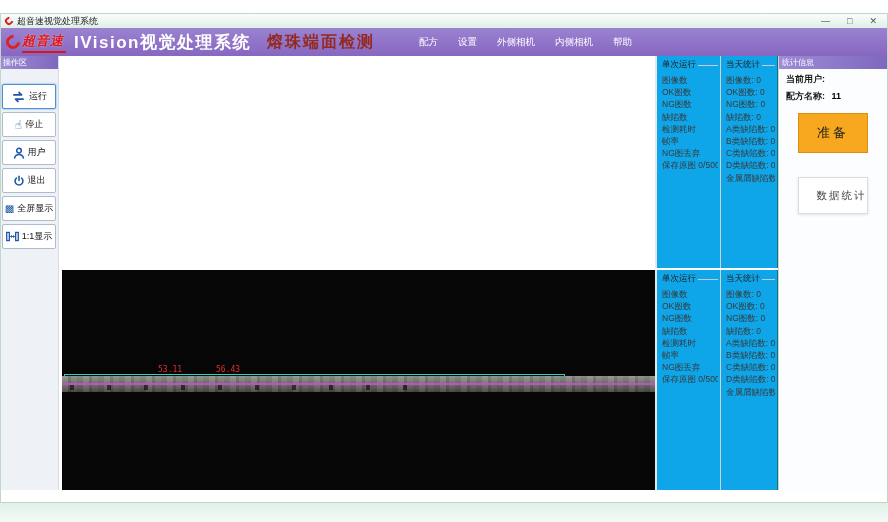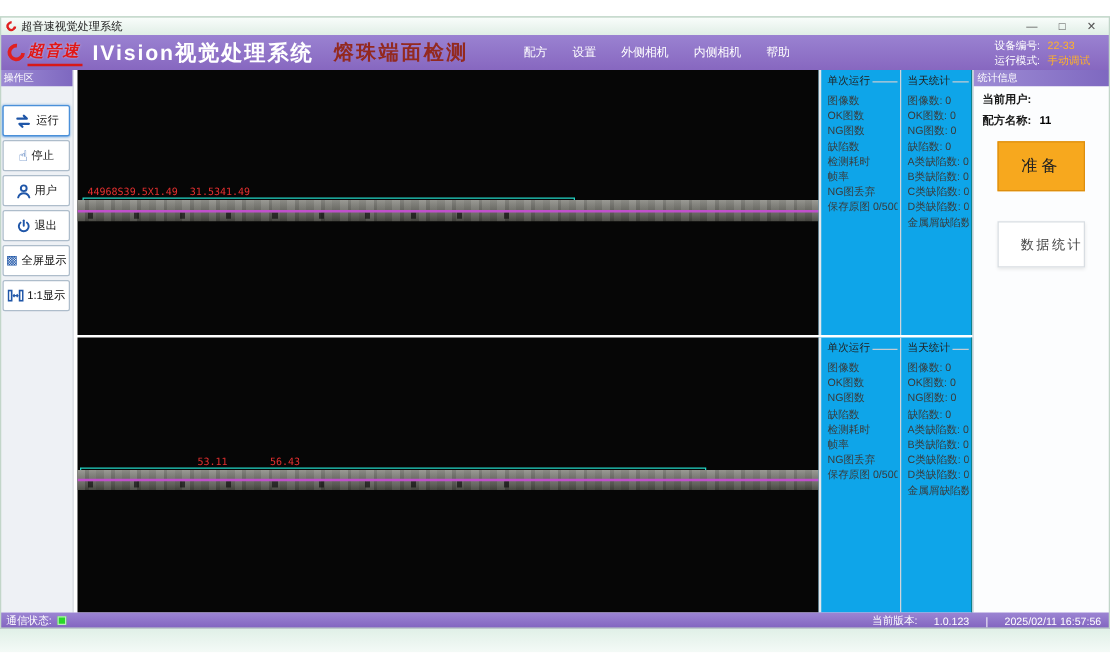--- a/index.html
+++ b/index.html
@@ -131,26 +131,20 @@
     <span class="app-title">IVision视觉处理系统</span>
     <span class="app-subtitle">熔珠端面检测</span>
     <span class="menu">
 
     <span>配方</span>
         <span>设置</span>
         <span>外侧相机</span>
         <span>内侧相机</span>
         <span>帮助</span>
       </span>
-    <span class="hdr-right">
-      <span class="lbl">设备编号:</span>
-      <span class="val">22-33</span>
-      <span class="lbl">运行模式:</span>
-      <span class="val">手动调试</span>
-    </span>
   </div>
 
   <div class="sidebar">
     <div class="panel-hdr">操作区</div>
     <div class="side-buttons">
       <div class="side-btn active">
         <span class="sicon">
           <svg viewBox="0 0 18 14" width="15" height="12">
               <path d="M3.5 4.5h9l-2.8-2.8M14.5 9.5h-9l2.8 2.8" fill="none" stroke="#1f56a8" stroke-width="2.2" stroke-linecap="round" stroke-linejoin="round"></path>
             </svg>
@@ -189,26 +183,20 @@
               <rect x="0.9" y="1" width="3.2" height="10" fill="none" stroke="#1f56a8" stroke-width="1.6"></rect>
               <rect x="11.9" y="1" width="3.2" height="10" fill="none" stroke="#1f56a8" stroke-width="1.6"></rect>
               <path d="M5.6 6h4.8M6.9 4.5L5.6 6l1.3 1.5M9.1 4.5L10.4 6 9.1 7.5" fill="none" stroke="#1f56a8" stroke-width="1.2"></path>
             </svg>
         </span>
         <span>1:1显示</span>
       </div>
     </div>
   </div>
 
-  <div class="cam cam1">
-    <div class="cyan-rect"></div>
-    <div class="strip"></div>
-    <div class="magenta-line"></div>
-    <span class="anno anno-a">44968S39.5X1.49  31.5341.49</span>
-  </div>
 
   <div class="cam cam2">
     <div class="cyan-rect"></div>
     <div class="strip"></div>
     <div class="magenta-line"></div>
     <span class="anno anno-a">53.11</span>
     <span class="anno anno-b">56.43</span>
   </div>
 
   <div class="stats stats1">
@@ -282,26 +270,16 @@
       <span class="ival"></span>
     </div>
     <div class="info-row">
       <span>配方名称:</span>
       <span class="ival">11</span>
     </div>
     <div class="btn-prepare">准备</div>
     <div class="btn-data">数据统计</div>
   </div>
 
-  <div class="statusbar">
-    <span>通信状态:</span>
-    <span class="green-dot"></span>
-    <span class="sb-right">
-      <span>当前版本:</span>
-      <span>1.0.123</span>
-      <span>|</span>
-      <span>2025/02/11  16:57:56</span>
-    </span>
-  </div>
 
   <div class="bottom-strip"></div>
   <div class="frame"></div>
 </div>
 
 </body></html>

